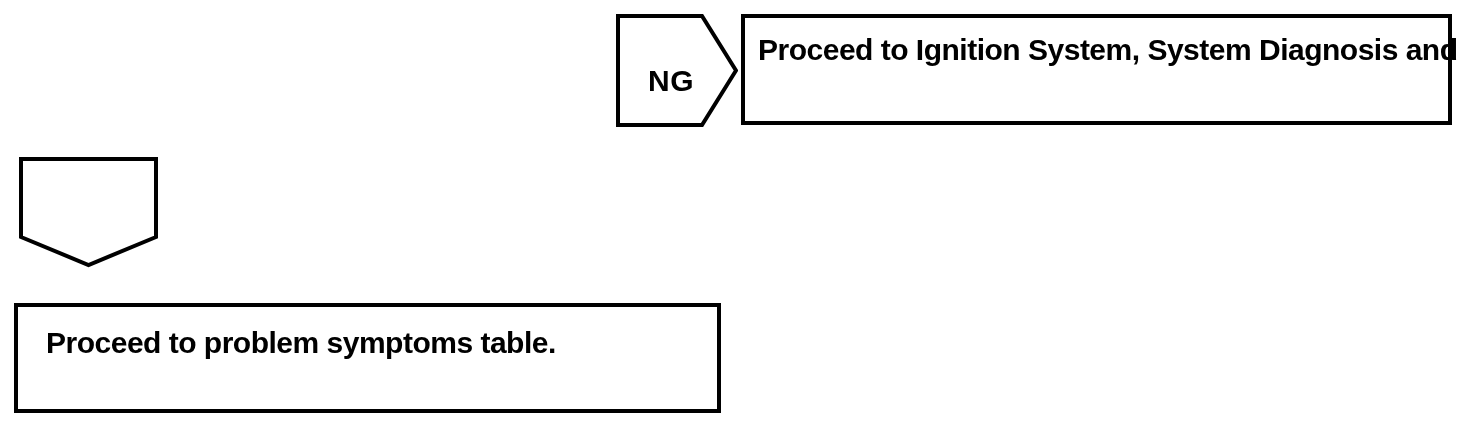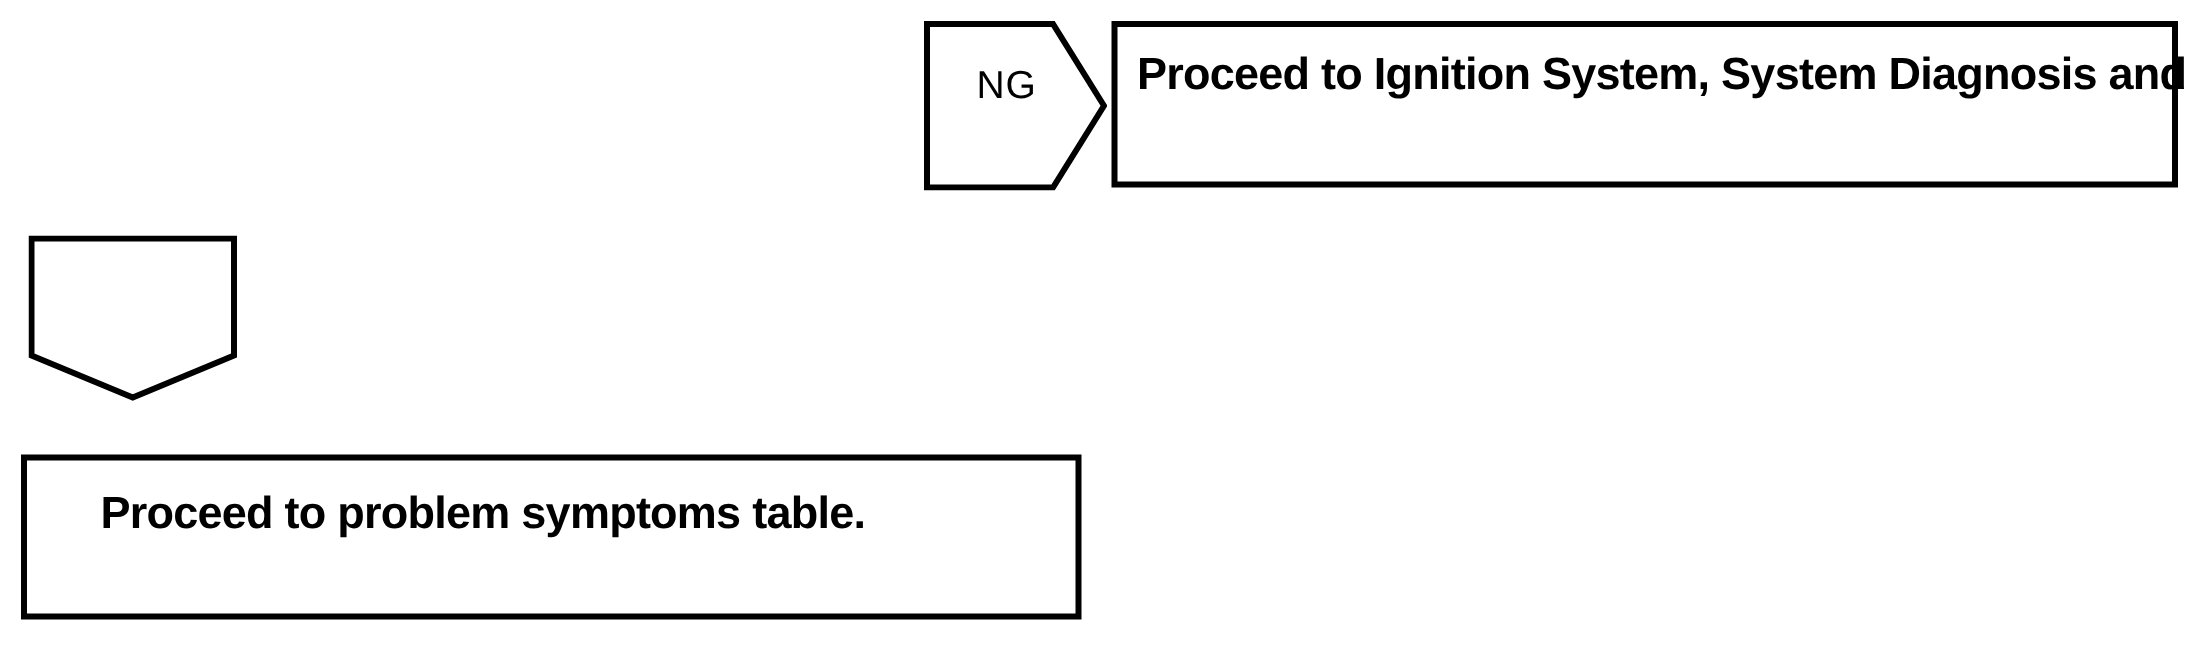--- a/index.html
+++ b/index.html
@@ -25,47 +25,48 @@
     display: block;
   }
   .shape-svg polygon {
     fill: var(--bg);
     stroke: var(--stroke);
     stroke-width: 4;
     stroke-linejoin: miter;
   }
   .connector-label {
     position: absolute;
-    font-size: 26px;
-    font-weight: normal;
+    font-size: 30px;
+    font-weight: bold;
     line-height: 33px;
     text-align: center;
     letter-spacing: 0.5px;
     white-space: nowrap;
+    margin-top: 24px;
   }
   .action-box {
     position: absolute;
     border: 4px solid var(--stroke);
     background: var(--bg);
   }
   .action-box .box-text {
     font-size: 30px;
     font-weight: bold;
     line-height: 33px;
     letter-spacing: -0.5px;
     white-space: nowrap;
   }
   .ng-shape  { left: 616px; top: 14px;  width: 122px; height: 113px; }
   .ng-label  { left: 616px; top: 40px;  width: 110px; }
   .ng-box    { left: 741px; top: 14px;  width: 711px; height: 111px; }
   .ng-box .box-text { padding: 15px 24px 0 13px; }
   .ok-shape  { left: 19px;  top: 157px; width: 139px; height: 111px; }
   .ok-label  { left: 19px;  top: 183px; width: 139px; }
   .ok-box    { left: 14px;  top: 303px; width: 707px; height: 110px; }
-  .ok-box .box-text { padding: 19px 8px 0 49px; }
+  .ok-box .box-text { padding: 19px 8px 0 28px; }
 </style>
 </head>
 <body>
 
 <div class="canvas">
 
   <svg class="shape-svg ng-shape" viewBox="0 0 122 113" xmlns="http://www.w3.org/2000/svg">
     <polygon points="2,2 86,2 120,56.5 86,111 2,111"></polygon>
   </svg>
   <div class="connector-label ng-label">NG</div>

